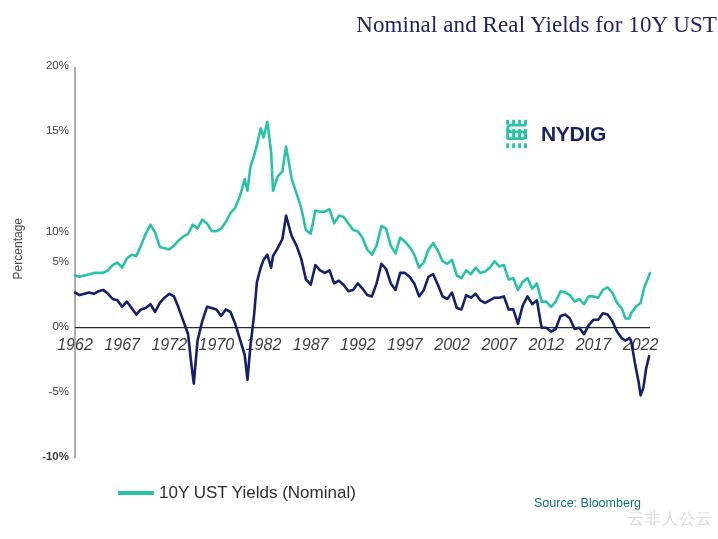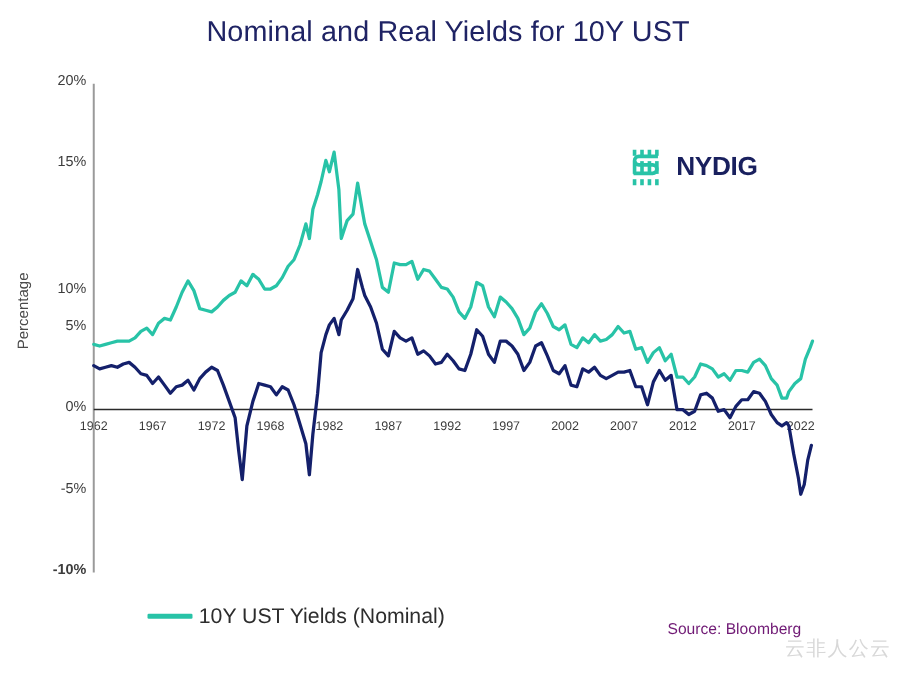--- a/index.html
+++ b/index.html
@@ -19,24 +19,24 @@
     left: 0; top: 0;
     width: 718px;
     height: 539px;
     background: #ffffff;
   }
   .chart-title {
     position: absolute;
     left: 0;
     top: 12px;
     width: 717px;
-    text-align: center;
+    text-align: right;
     font-size: 23px;
     color: #1f2364;
-    font-family: Liberation Sans, sans-serif;
+    font-family: Liberation Serif, serif;
     letter-spacing: 0.1px;
     white-space: nowrap;
   }
   .axis-label-y {
     position: absolute;
     left: 11px;
     top: 218px;
     font-size: 12px;
     color: #4a4a4a;
     transform: rotate(-90deg);
@@ -50,25 +50,26 @@
   .ytick {
     position: absolute;
     width: 46px;
     text-align: right;
     font-size: 11.5px;
     color: #3c3c3c;
     white-space: nowrap;
   }
   .xtick {
     position: absolute;
-    font-size: 10px;
+    font-size: 16px;
     color: #3c3c3c;
     text-align: center;
     white-space: nowrap;
     transform: translateX(-50%);
+    font-style: italic;
   }
   .legend {
     position: absolute;
     left: 118px;
     top: 482px;
   }
   .legend-row {
     display: flex;
     align-items: center;
     height: 22px;
@@ -83,21 +84,21 @@
   .legend-label {
     font-size: 17px;
     color: #2d2d2d;
     white-space: nowrap;
   }
   .source-note {
     position: absolute;
     left: 534px;
     top: 496px;
     font-size: 12.5px;
-    color: #701a75;
+    color: #0f766e;
     white-space: nowrap;
   }
   .watermark {
     position: absolute;
     left: 628px;
     top: 509px;
     font-size: 16px;
     color: #d8d8d8;
     letter-spacing: 1px;
     white-space: nowrap;
@@ -138,21 +139,21 @@
       <div class="ytick" style="left: 23px; top: 189.333px; margin-top: 36px;">10%</div>
       <div class="ytick" style="left: 23px; top: 254.5px;">5%</div>
       <div class="ytick" style="left: 23px; top: 319.667px;">0%</div>
       <div class="ytick" style="left: 23px; top: 384.833px;">-5%</div>
       <div class="ytick" style="left: 23px; top: 450px; font-weight: bold;">-10%</div>
     </div>
   <div id="xtick-layer">
       <div class="xtick" style="left: 75px; top: 335.667px;">1962</div>
       <div class="xtick" style="left: 122.131px; top: 335.667px;">1967</div>
       <div class="xtick" style="left: 169.262px; top: 335.667px;">1972</div>
-      <div class="xtick" style="left: 216.393px; top: 335.667px;">1968</div>
+      <div class="xtick" style="left: 216.393px; top: 335.667px;">1970</div>
       <div class="xtick" style="left: 263.525px; top: 335.667px;">1982</div>
       <div class="xtick" style="left: 310.656px; top: 335.667px;">1987</div>
       <div class="xtick" style="left: 357.787px; top: 335.667px;">1992</div>
       <div class="xtick" style="left: 404.918px; top: 335.667px;">1997</div>
       <div class="xtick" style="left: 452.049px; top: 335.667px;">2002</div>
       <div class="xtick" style="left: 499.18px; top: 335.667px;">2007</div>
       <div class="xtick" style="left: 546.311px; top: 335.667px;">2012</div>
       <div class="xtick" style="left: 593.443px; top: 335.667px;">2017</div>
       <div class="xtick" style="left: 640.574px; top: 335.667px;">2022</div>
     </div>

